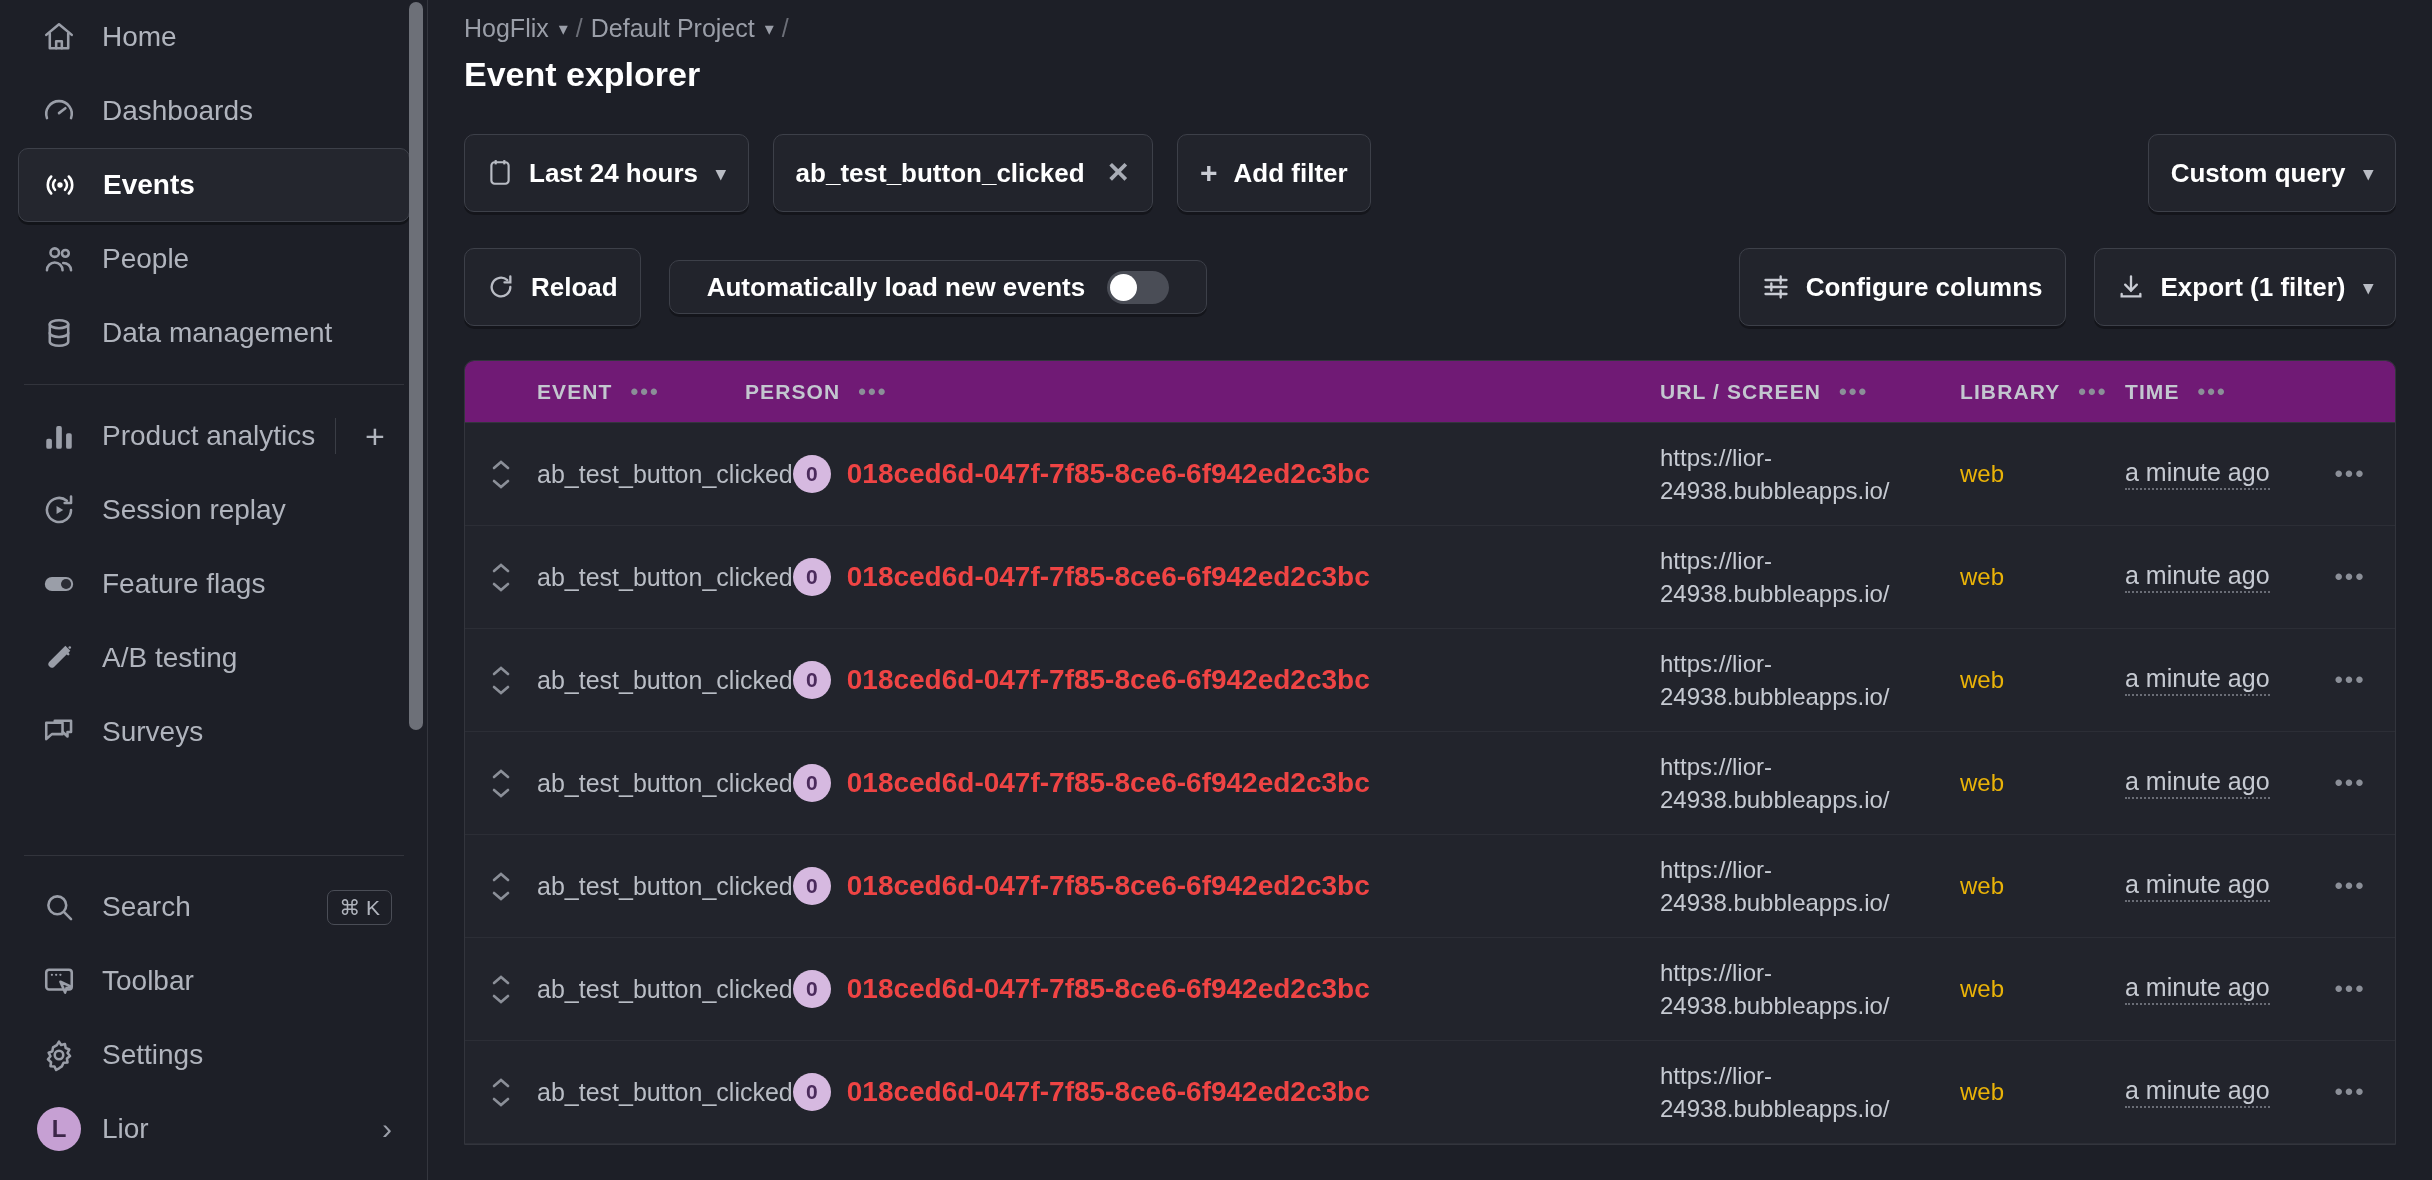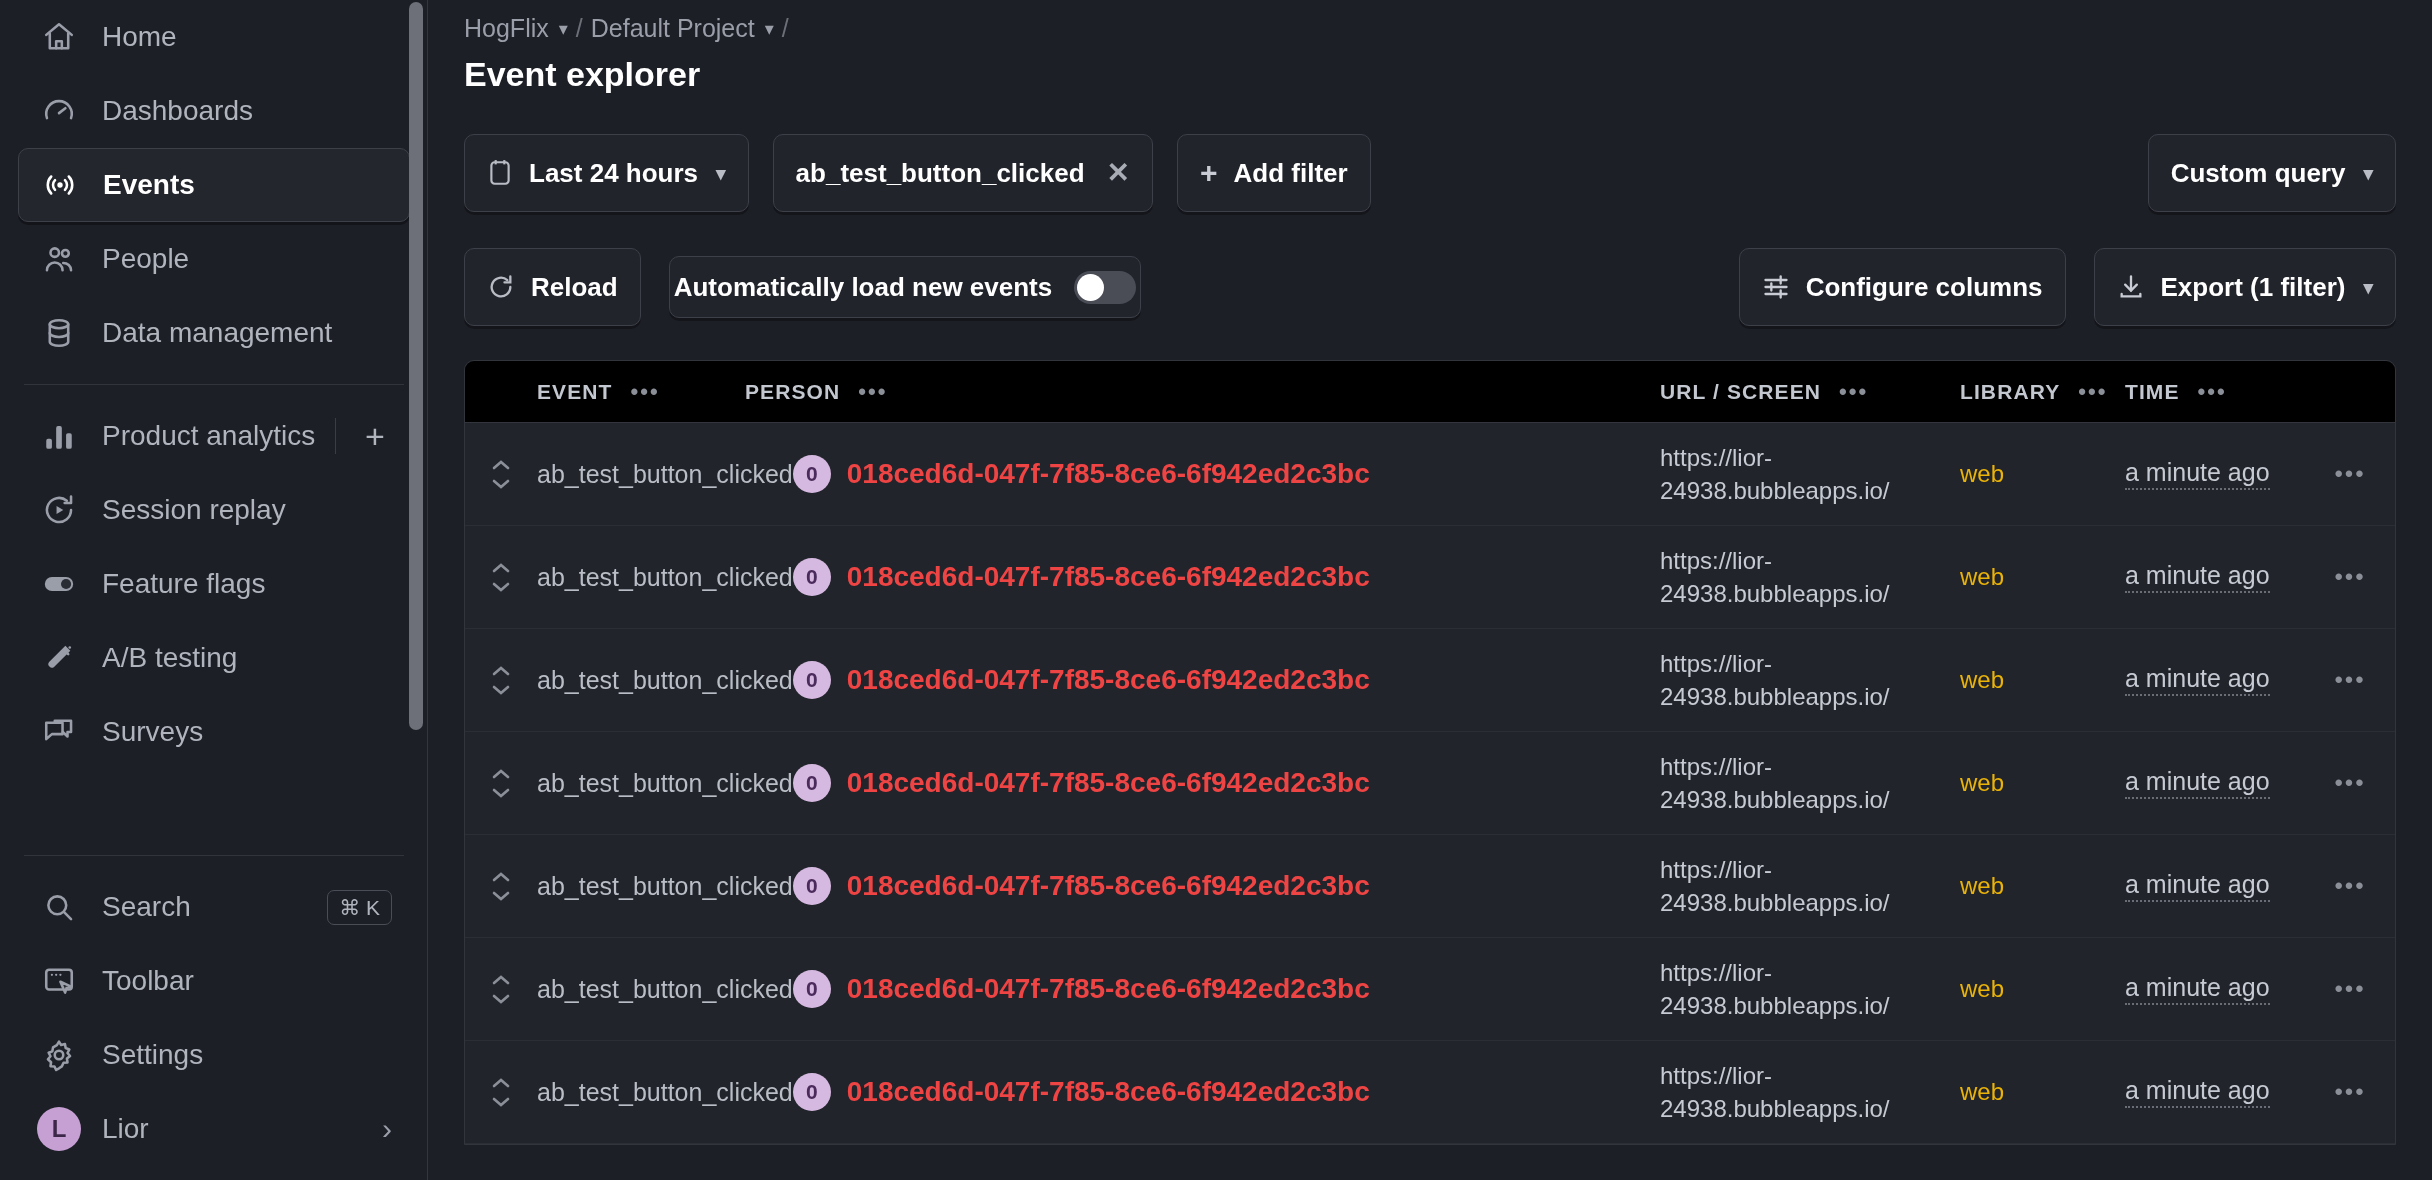--- a/index.html
+++ b/index.html
@@ -151,21 +151,21 @@
   #toolbar-row {
     display: flex; align-items: center;
     padding: 36px 36px 0 36px;
     gap: 28px;
   }
   .toggle-box {
     display: flex; align-items: center;
     border: 1px solid #3d4049;
     background: #22242c;
     border-radius: 10px;
-    height: 62px; padding: 0 4px;
+    height: 54px; padding: 0 37px;
     color: #ffffff; font-size: 26px; font-weight: bold;
     box-shadow: 0 3px 0 rgba(0,0,0,.3);
     cursor: pointer;
   }
   .switch {
     margin-left: 22px;
     width: 62px; height: 33px; border-radius: 17px;
     background: #4a4d56; position: relative;
   }
   .switch .knob {
@@ -178,21 +178,21 @@
   #table {
     margin: 34px 36px 0 36px;
     border: 1px solid #33353d;
     border-radius: 10px 10px 0 0;
     background: #22242c;
     overflow: hidden;
   }
   .thead {
     display: flex; align-items: center;
     height: 62px;
-    background: #000000;
+    background: #701a75;
     border-bottom: 1px solid #33353d;
     color: #c3c7cf;
     font-size: 21px; font-weight: bold;
     letter-spacing: 1.1px;
   }
   .tbody-row {
     display: flex; align-items: center;
     min-height: 103px;
     border-bottom: 1px solid #2c2e36;
     background: #22242c;

